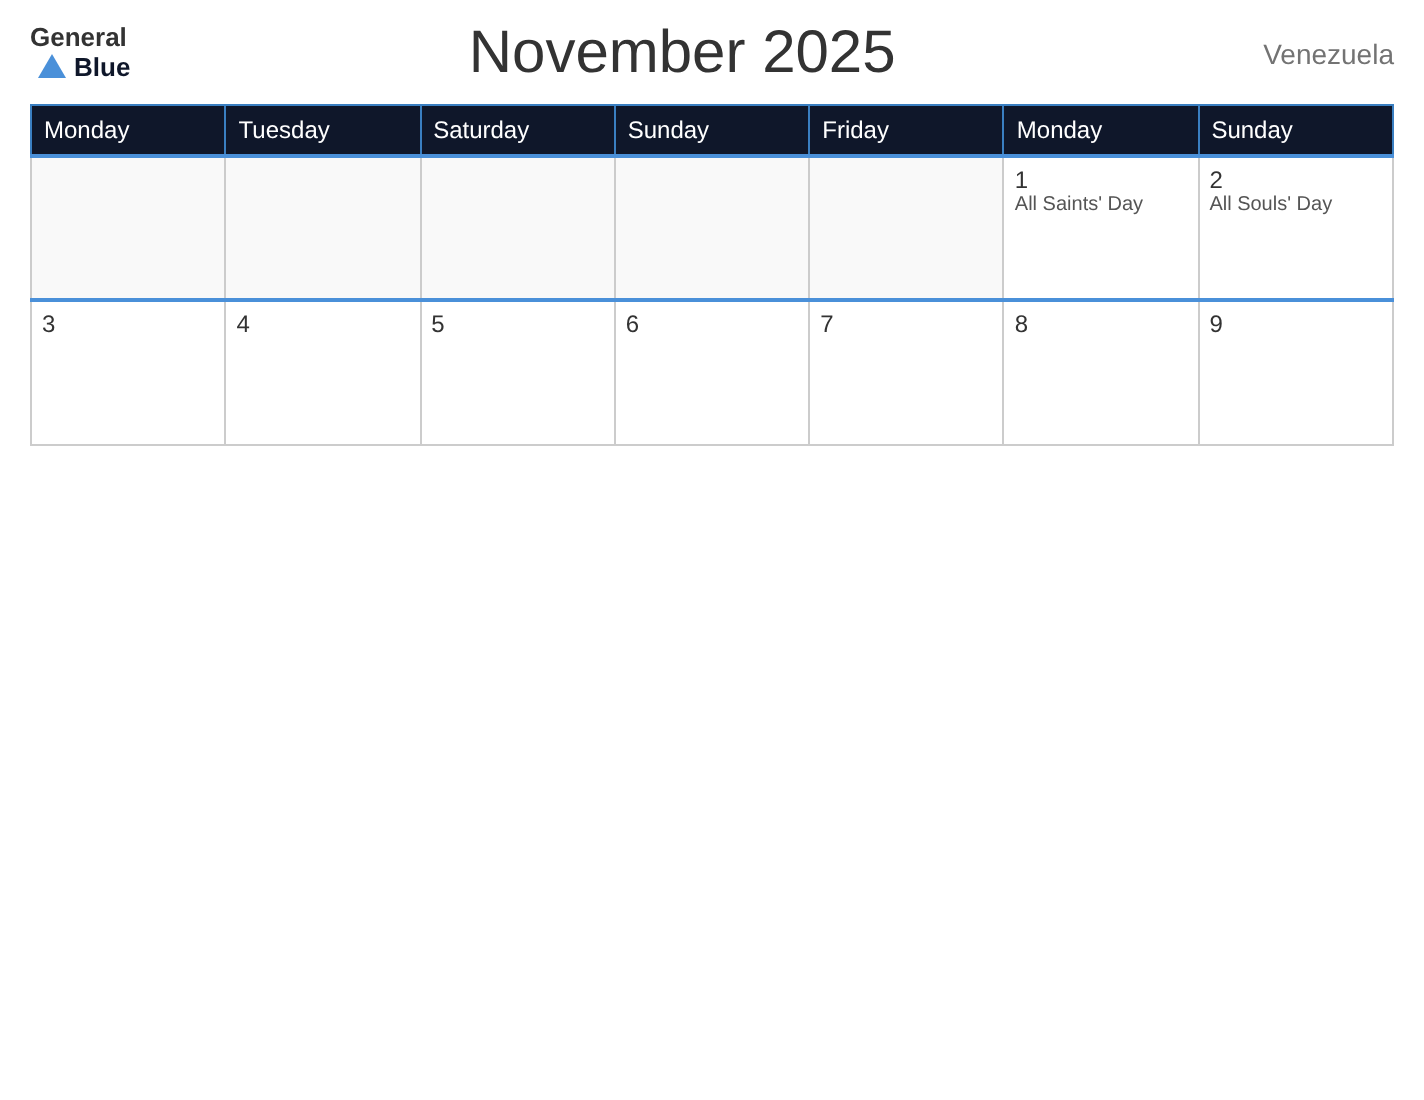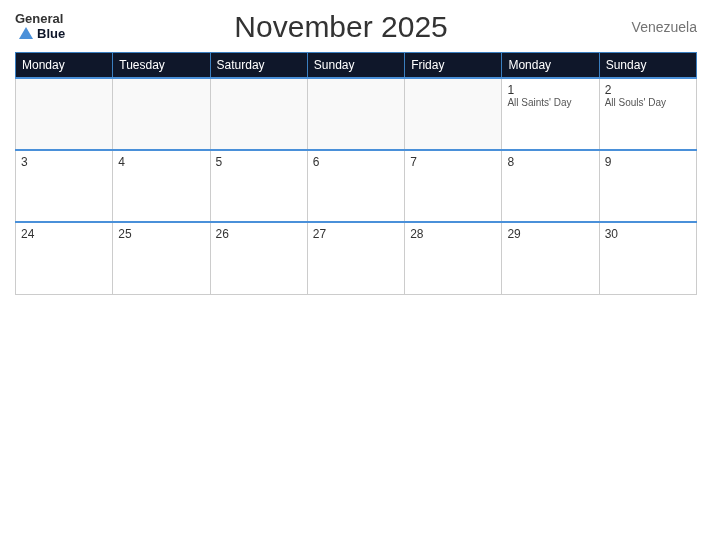--- a/index.html
+++ b/index.html
@@ -161,38 +161,15 @@
           <td>
             <span class="day-number">7</span>
           </td>
           <td>
             <span class="day-number">8</span>
           </td>
           <td>
             <span class="day-number">9</span>
           </td>
         </tr>
-        <tr>
-          <td>
-            <span class="day-number">24</span>
-          </td>
-          <td>
-            <span class="day-number">25</span>
-          </td>
-          <td>
-            <span class="day-number">26</span>
-          </td>
-          <td>
-            <span class="day-number">27</span>
-          </td>
-          <td>
-            <span class="day-number">28</span>
-          </td>
-          <td>
-            <span class="day-number">29</span>
-          </td>
-          <td>
-            <span class="day-number">30</span>
-          </td>
-        </tr>
       </tbody>
   </table>
 </div>
 
 </body></html>

